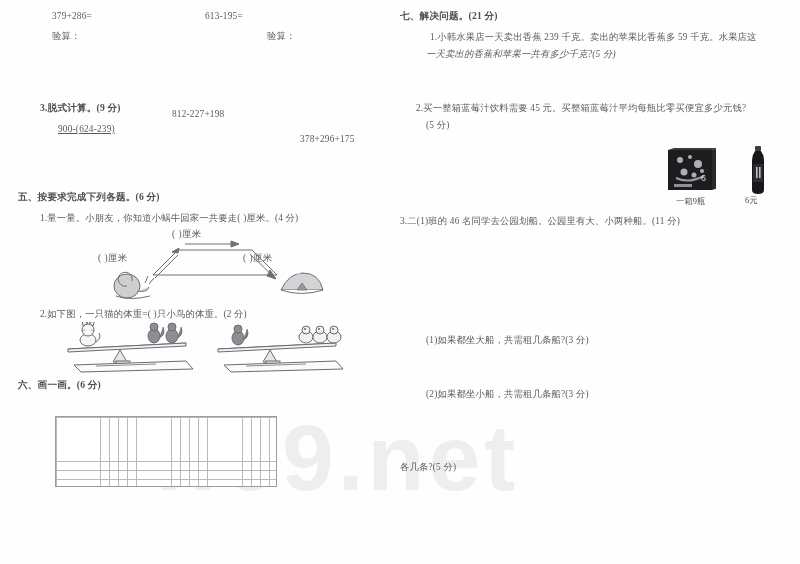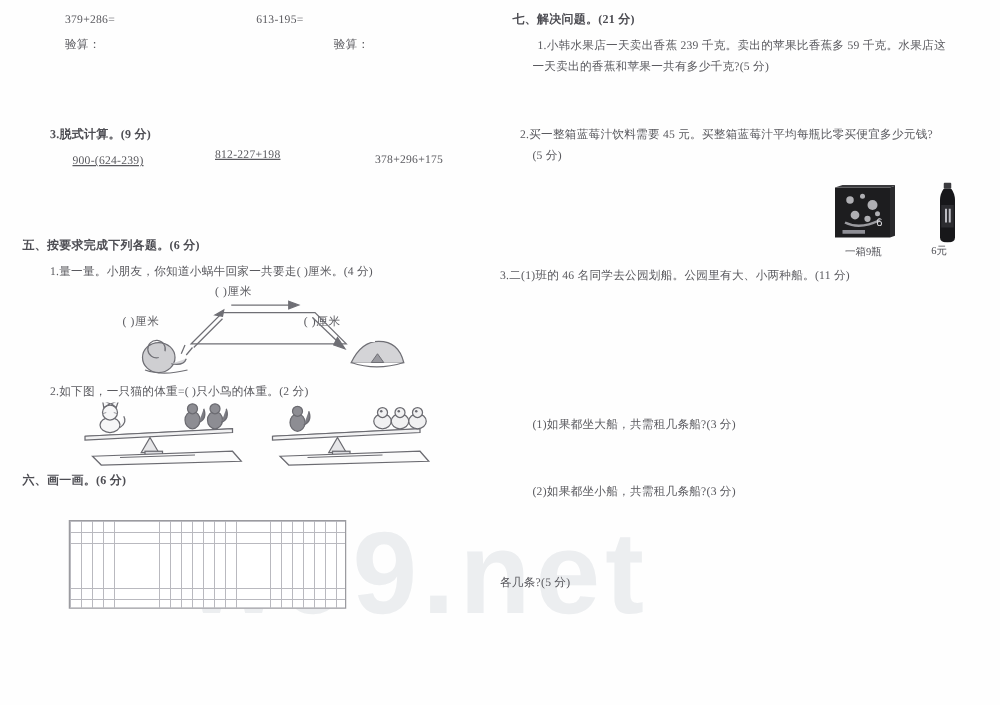--- a/index.html
+++ b/index.html
@@ -120,22 +120,22 @@
 
       <div class="txt" style="left:52px; top:30px;">验算：</div>
 
       <div class="txt num" style="left:205px; top:10px;">613-195=</div>
 
       <div class="txt" style="left:267px; top:30px;">验算：</div>
 
       <div class="txt sec-head" style="left:40px; top:102px;">3.脱式计算。(9 分)</div>
 
       <div class="txt num" style="left:58px; top:123px;text-decoration:underline;">900-(624-239)</div>
-      <div class="txt num" style="left:172px; top:118px;text-decoration:underline;">812-227+198</div>
-      <div class="txt num" style="left:300px; top:122px;">378+296+175</div>
+      <div class="txt num" style="left:172px; top:108px;">812-227+198</div>
+      <div class="txt num" style="left:300px; top:133px;">378+296+175</div>
 
       <div class="txt sec-head" style="left:18px; top:191px;">五、按要求完成下列各题。(6 分)</div>
 
       <div class="txt" style="left:40px; top:212px;">1.量一量。小朋友，你知道小蜗牛回家一共要走(        )厘米。(4 分)</div>
 
       <div class="txt paren" style="left:172px; top:228px;">(        )厘米</div>
 
       <div class="txt paren" style="left:98px; top:252px;">(        )厘米</div>
 
       <div class="txt paren" style="left:243px; top:252px;">(        )厘米</div>
@@ -234,24 +234,24 @@
 
       <div class="txt sec-head" style="left:18px; top:379px;text-align:right;">六、画一画。(6 分)</div>
 
 
       <div class="grid-box"></div>
 
     </div>
 
     <div class="col-right">
 
-      <div class="txt sec-head" style="left:20px; top:10px;">七、解决问题。(21 分)</div>
+      <div class="txt sec-head" style="left:10px; top:10px;">七、解决问题。(21 分)</div>
 
       <div class="txt" style="left:40px; top:31px;">1.小韩水果店一天卖出香蕉 239 千克。卖出的苹果比香蕉多 59 千克。水果店这</div>
-      <div class="txt" style="left:36px; top:48px;">一天卖出的香蕉和苹果一共有多少千克?(5 分)</div>
+      <div class="txt" style="left:36px; top:48px;font-style:italic;">一天卖出的香蕉和苹果一共有多少千克?(5 分)</div>
 
       <div class="txt" style="left:26px; top:102px;">2.买一整箱蓝莓汁饮料需要 45 元。买整箱蓝莓汁平均每瓶比零买便宜多少元钱?</div>
       <div class="txt" style="left:36px; top:119px;">(5 分)</div>
 
       <div class="txt" style="left:10px; top:215px;">3.二(1)班的 46 名同学去公园划船。公园里有大、小两种船。(11 分)</div>
 
       <div class="txt" style="left:36px; top:334px;text-align:right;">(1)如果都坐大船，共需租几条船?(3 分)</div>
 
       <div class="txt" style="left:36px; top:388px;">(2)如果都坐小船，共需租几条船?(3 分)</div>
 

